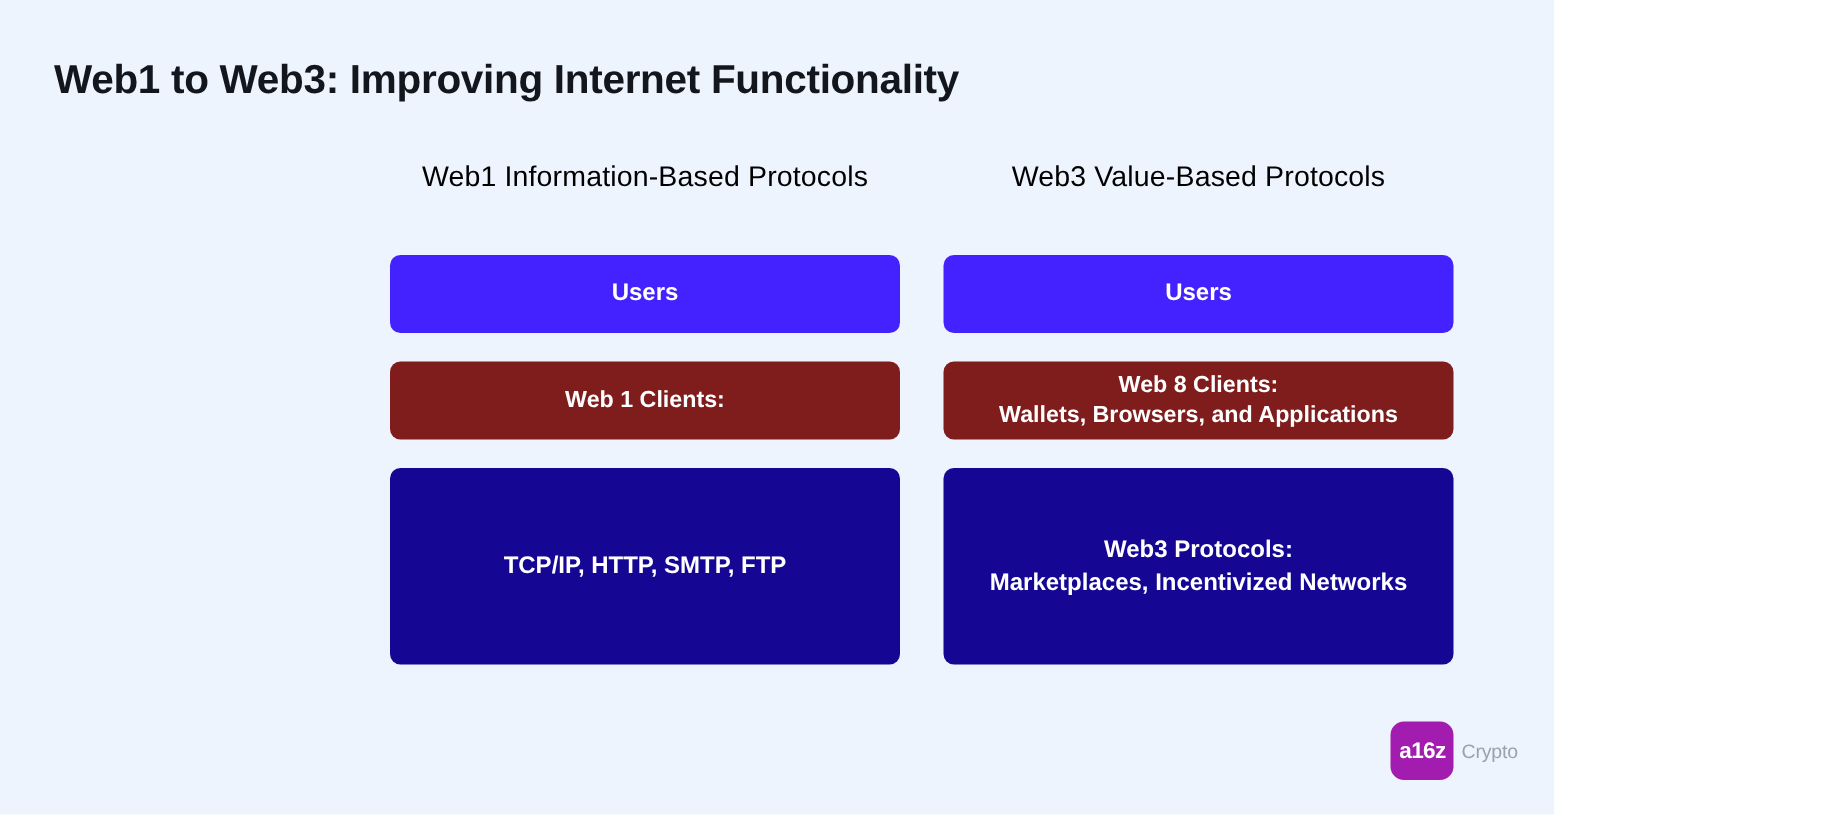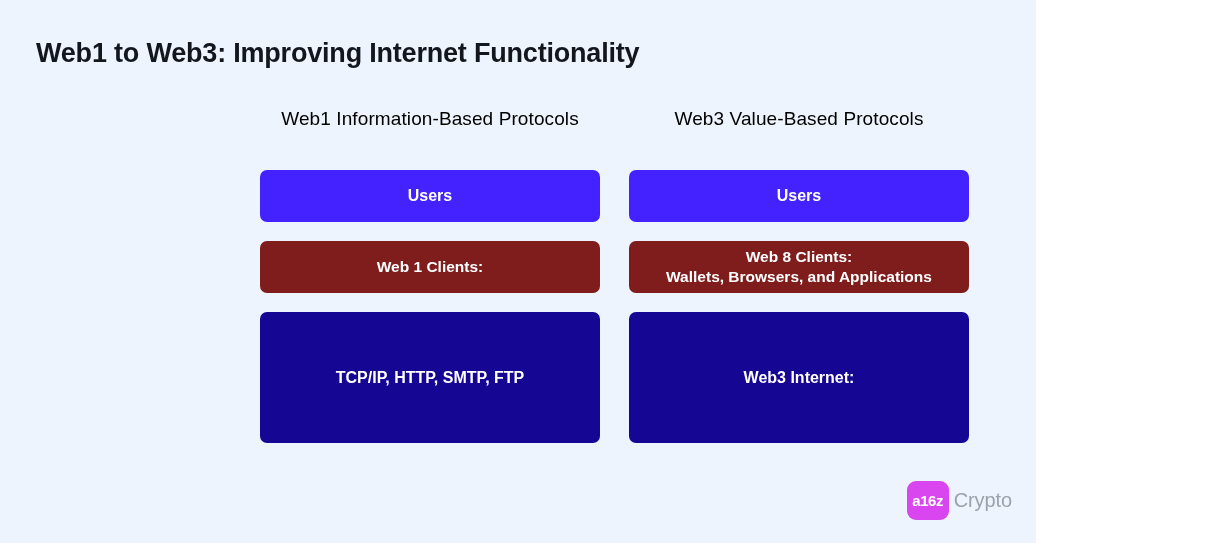--- a/index.html
+++ b/index.html
@@ -117,36 +117,36 @@
     top: 481px;
     display: flex;
     align-items: center;
     gap: 5px;
   }
 
   .logo-badge {
     width: 42px;
     height: 39px;
     border-radius: 9px;
-    background: #d946ef;
+    background: #a21caf;
     display: flex;
     align-items: center;
     justify-content: center;
   }
 
   .logo-badge-text {
     color: #ffffff;
     font-size: 15px;
     font-weight: bold;
     letter-spacing: -0.4px;
   }
 
   .logo-word {
     color: #9aa2ad;
-    font-size: 20px;
+    font-size: 13px;
     letter-spacing: -0.1px;
   }
 </style>
 </head>
 <body>
 
 <div class="slide">
 
   <div class="title">Web1 to Web3: Improving Internet Functionality</div>
 
@@ -185,21 +185,22 @@
 
       <div class="layer layer-clients">
         <span>
           <span class="layer-line">Web 8 Clients:</span>
           <span class="layer-line">Wallets, Browsers, and Applications</span>
         </span>
       </div>
 
       <div class="layer layer-protocols">
         <span>
-          <span class="layer-line">Web3 Internet:</span>
+          <span class="layer-line">Web3 Protocols:</span>
+          <span class="layer-line">Marketplaces, Incentivized Networks</span>
         </span>
       </div>
     </div>
 
   </div>
 
 
   <div class="logo">
     <span class="logo-badge">
       <span class="logo-badge-text">a16z</span>

